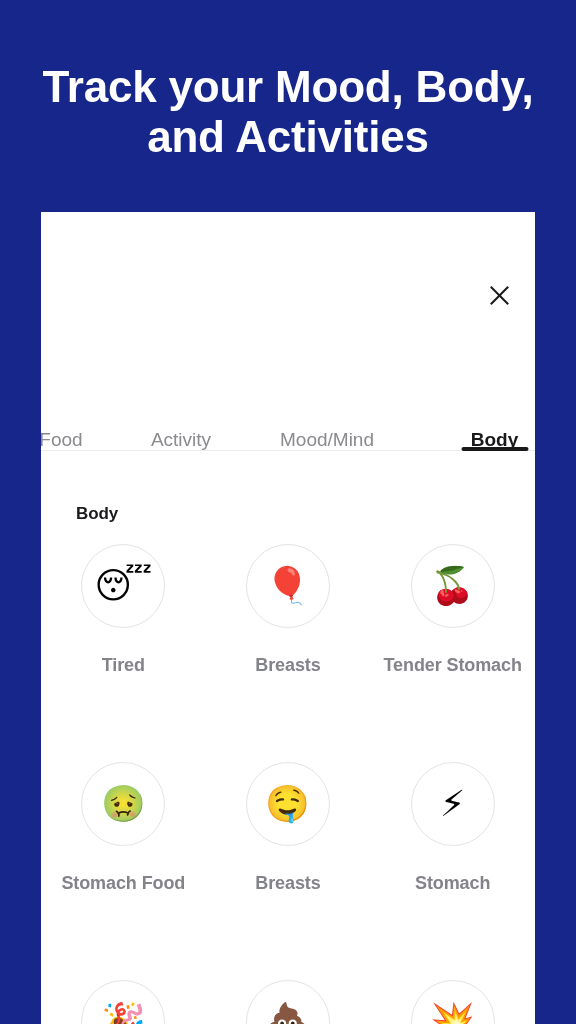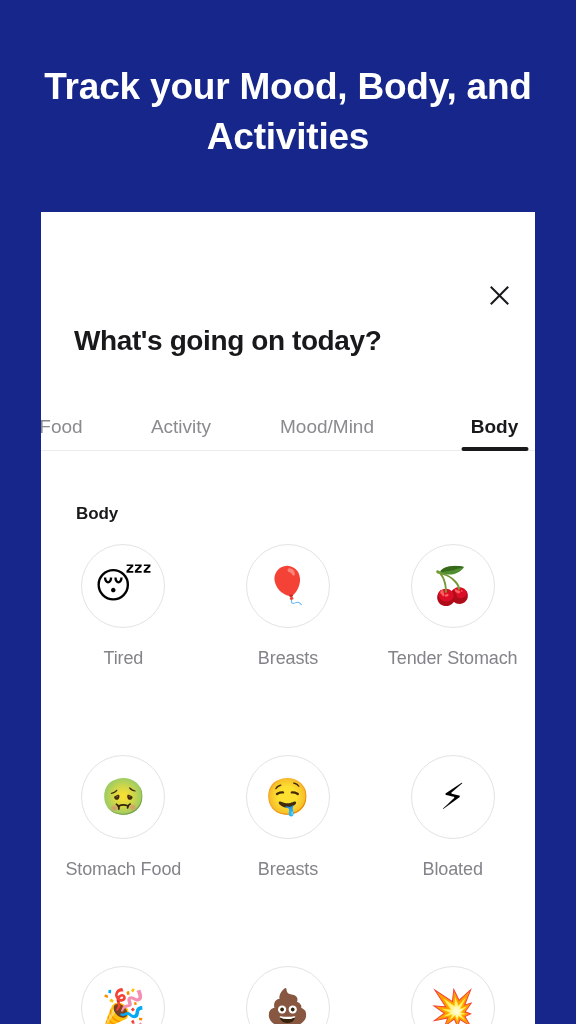--- a/index.html
+++ b/index.html
@@ -26,21 +26,21 @@
   }
 
   
   .promo-heading {
     position: absolute;
     top: 62px;
     left: 0;
     width: 576px;
     text-align: center;
     color: #ffffff;
-    font-size: 37px;
+    font-size: 44px;
     font-weight: bold;
     line-height: 50px;
     letter-spacing: -0.2px;
     padding: 0 40px;
   }
 
   
   .card {
     position: absolute;
     left: 41px;
@@ -93,21 +93,21 @@
     bottom: 0;
     width: 494px;
     height: 1px;
     background: #ececed;
   }
   .tab {
     position: absolute;
     top: 0;
     height: 51px;
     display: flex;
-    align-items: center;
+    align-items: flex-end;
     padding-top: 3px;
     justify-content: center;
     font-size: 19px;
     color: #8a8a8f;
     white-space: nowrap;
     cursor: pointer;
   }
   .tab.is-active {
     color: #19191c;
     font-weight: bold;
@@ -166,44 +166,44 @@
     background: #ffffff;
     display: flex;
     align-items: center;
     justify-content: center;
     font-size: 36px;
     line-height: 1;
     font-family: "DejaVu Sans", sans-serif;
   }
 
   .option-label {
-    margin-top: 20px;
+    margin-top: 27px;
     font-size: 18px;
     color: #83838a;
     white-space: nowrap;
     letter-spacing: -0.1px;
+    font-weight: bold;
   }
 </style>
 </head>
 <body>
 
 <div id="screen">
 
   <div class="promo-heading">Track your Mood, Body, and Activities</div>
 
   <div class="card">
 
     <button class="close-button" aria-label="Close">
       <svg width="19" height="19" viewBox="0 0 19 19">
         <line x1="1.5" y1="1.5" x2="17.5" y2="17.5" stroke="#19191c" stroke-width="2" stroke-linecap="square"></line>
         <line x1="17.5" y1="1.5" x2="1.5" y2="17.5" stroke="#19191c" stroke-width="2" stroke-linecap="square"></line>
       </svg>
     </button>
 
-    <div class="modal-title">What's going on today?</div>
 
     <div class="tabbar">
       <div class="tabbar-divider"></div>
 
       <div class="tab tab-food">
         <span>Food</span>
       </div>
 
       <div class="tab tab-moodmind">
         <span>Mood/Mind</span>
@@ -237,21 +237,21 @@
         <div class="option">
           <div class="option-circle">🤢</div>
           <div class="option-label">Stomach Food</div>
         </div>
         <div class="option">
           <div class="option-circle">🤤</div>
           <div class="option-label">Breasts</div>
         </div>
         <div class="option">
           <div class="option-circle">⚡</div>
-          <div class="option-label">Bloated</div>
+          <div class="option-label">Stomach</div>
         </div>
         <div class="option">
           <div class="option-circle">🎉</div>
         </div>
         <div class="option">
           <div class="option-circle">💩</div>
         </div>
         <div class="option">
           <div class="option-circle">💥</div>
         </div>

